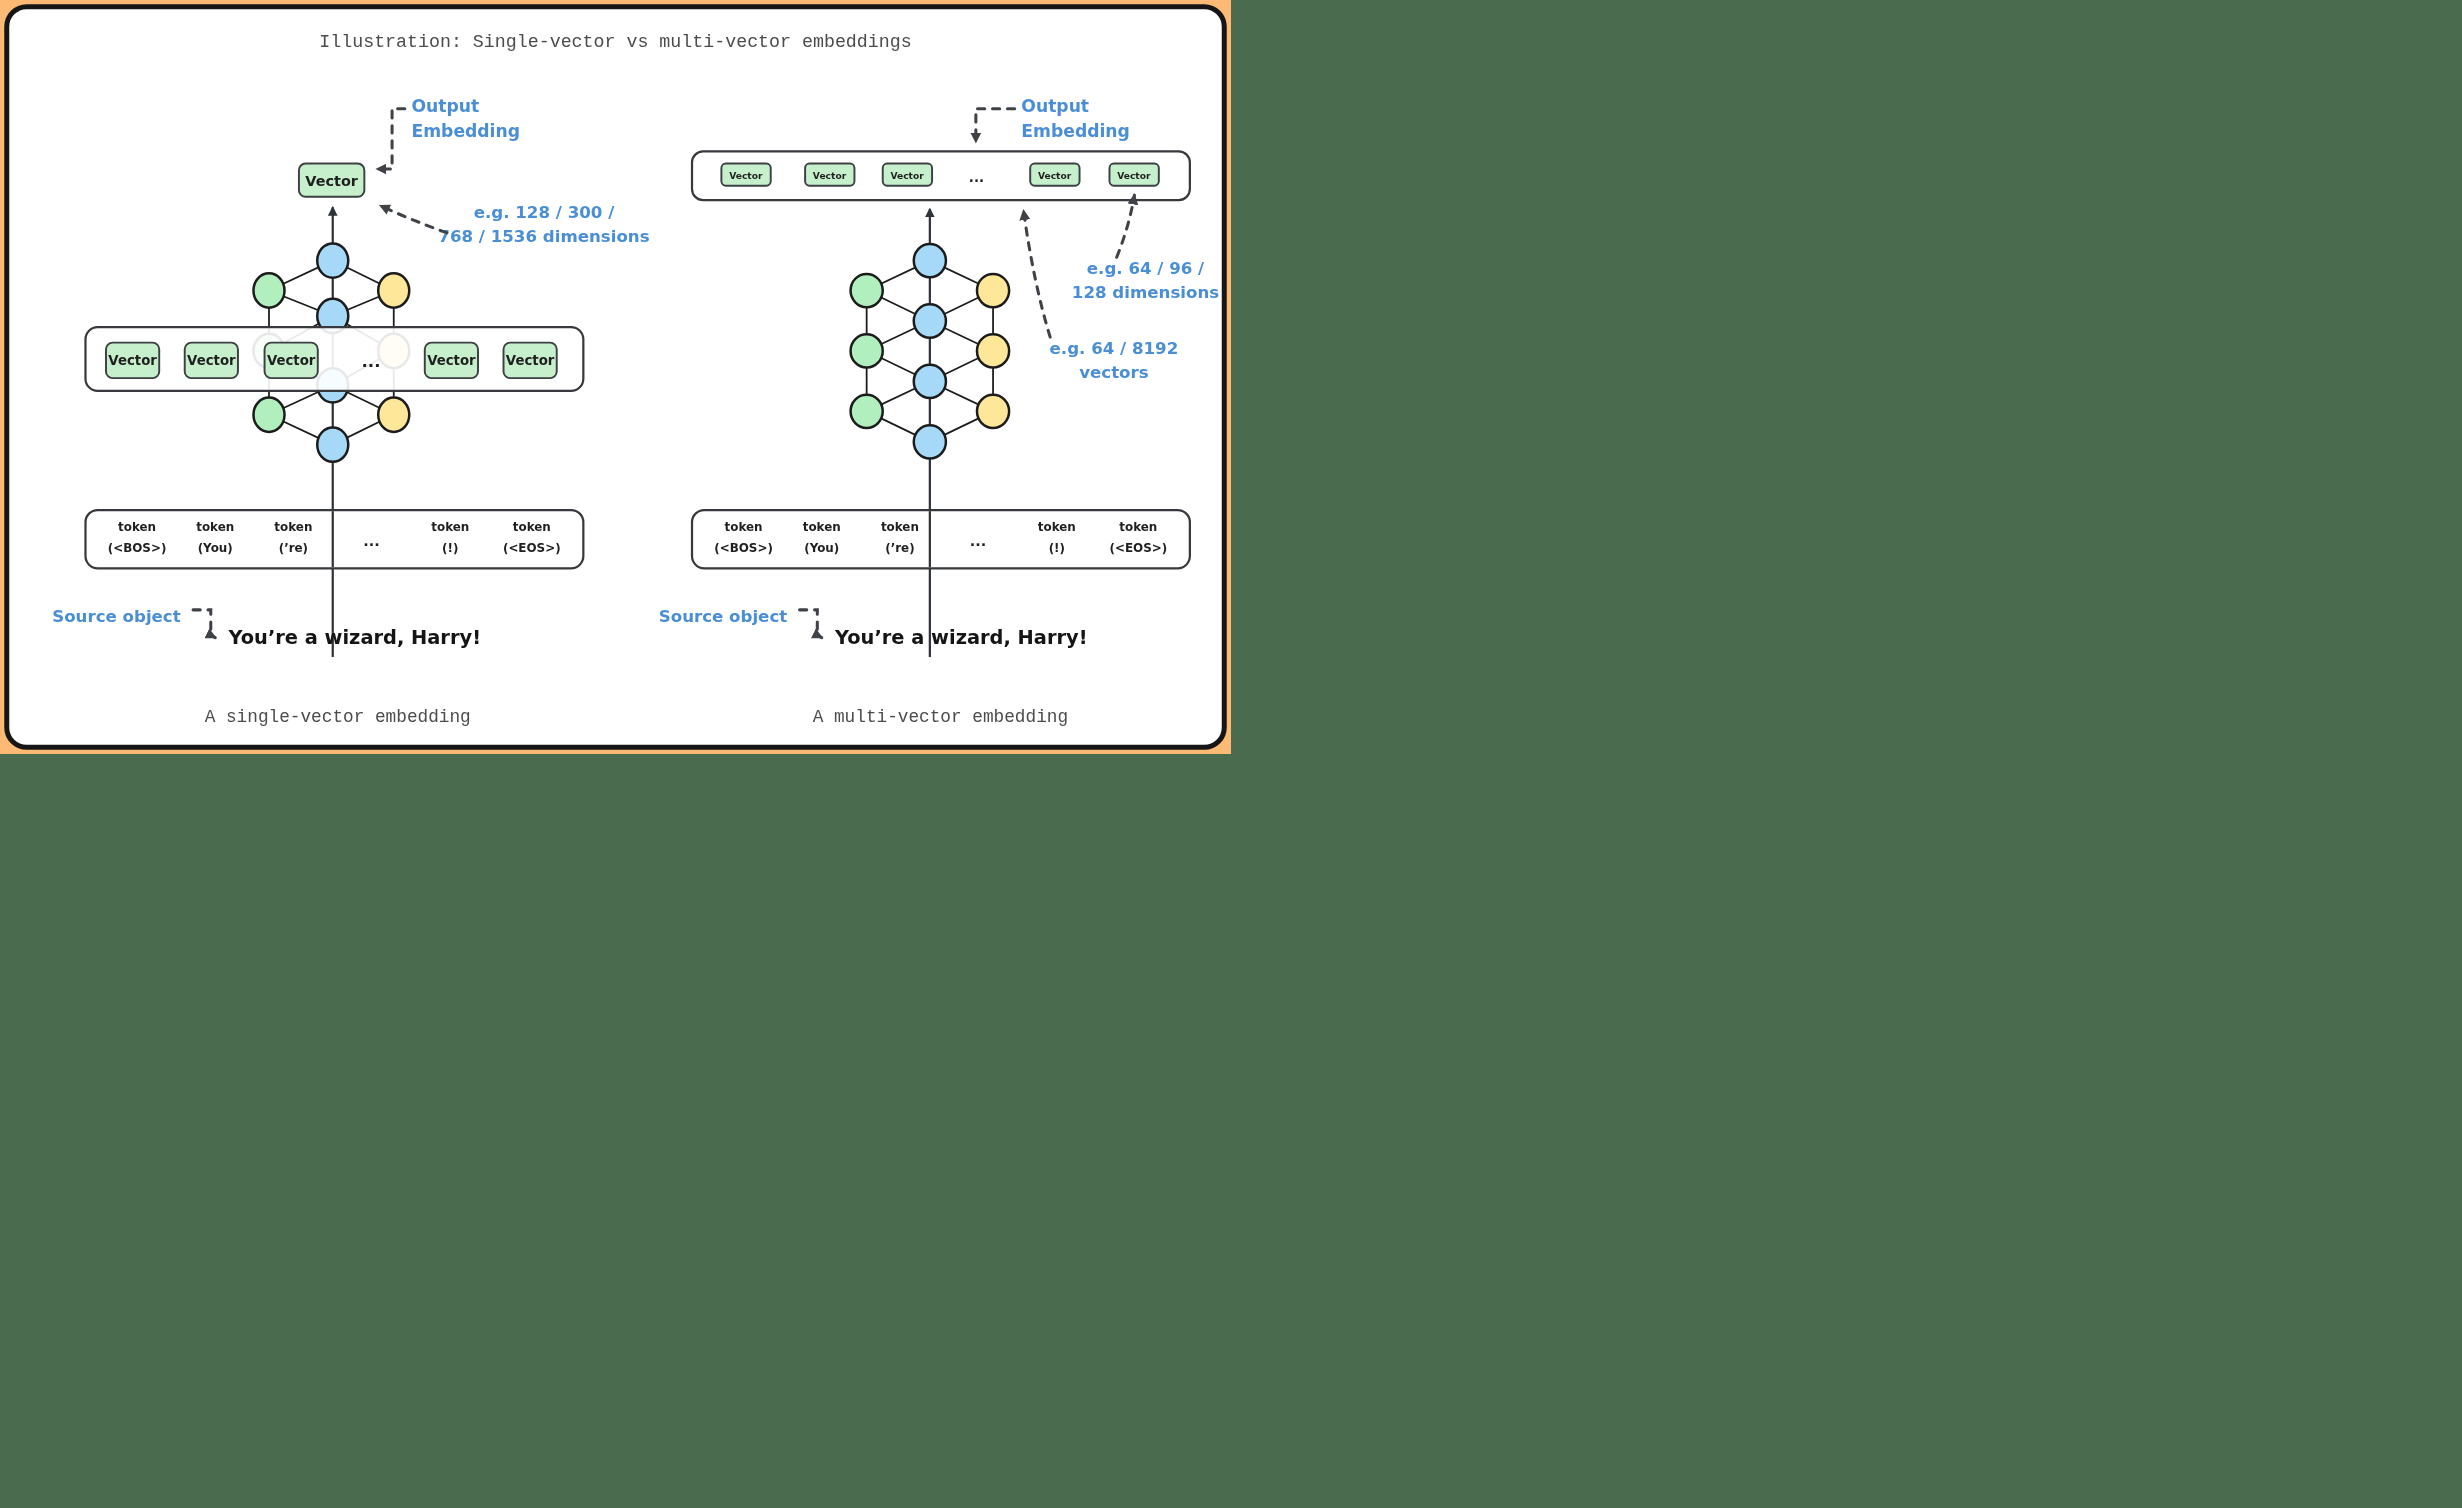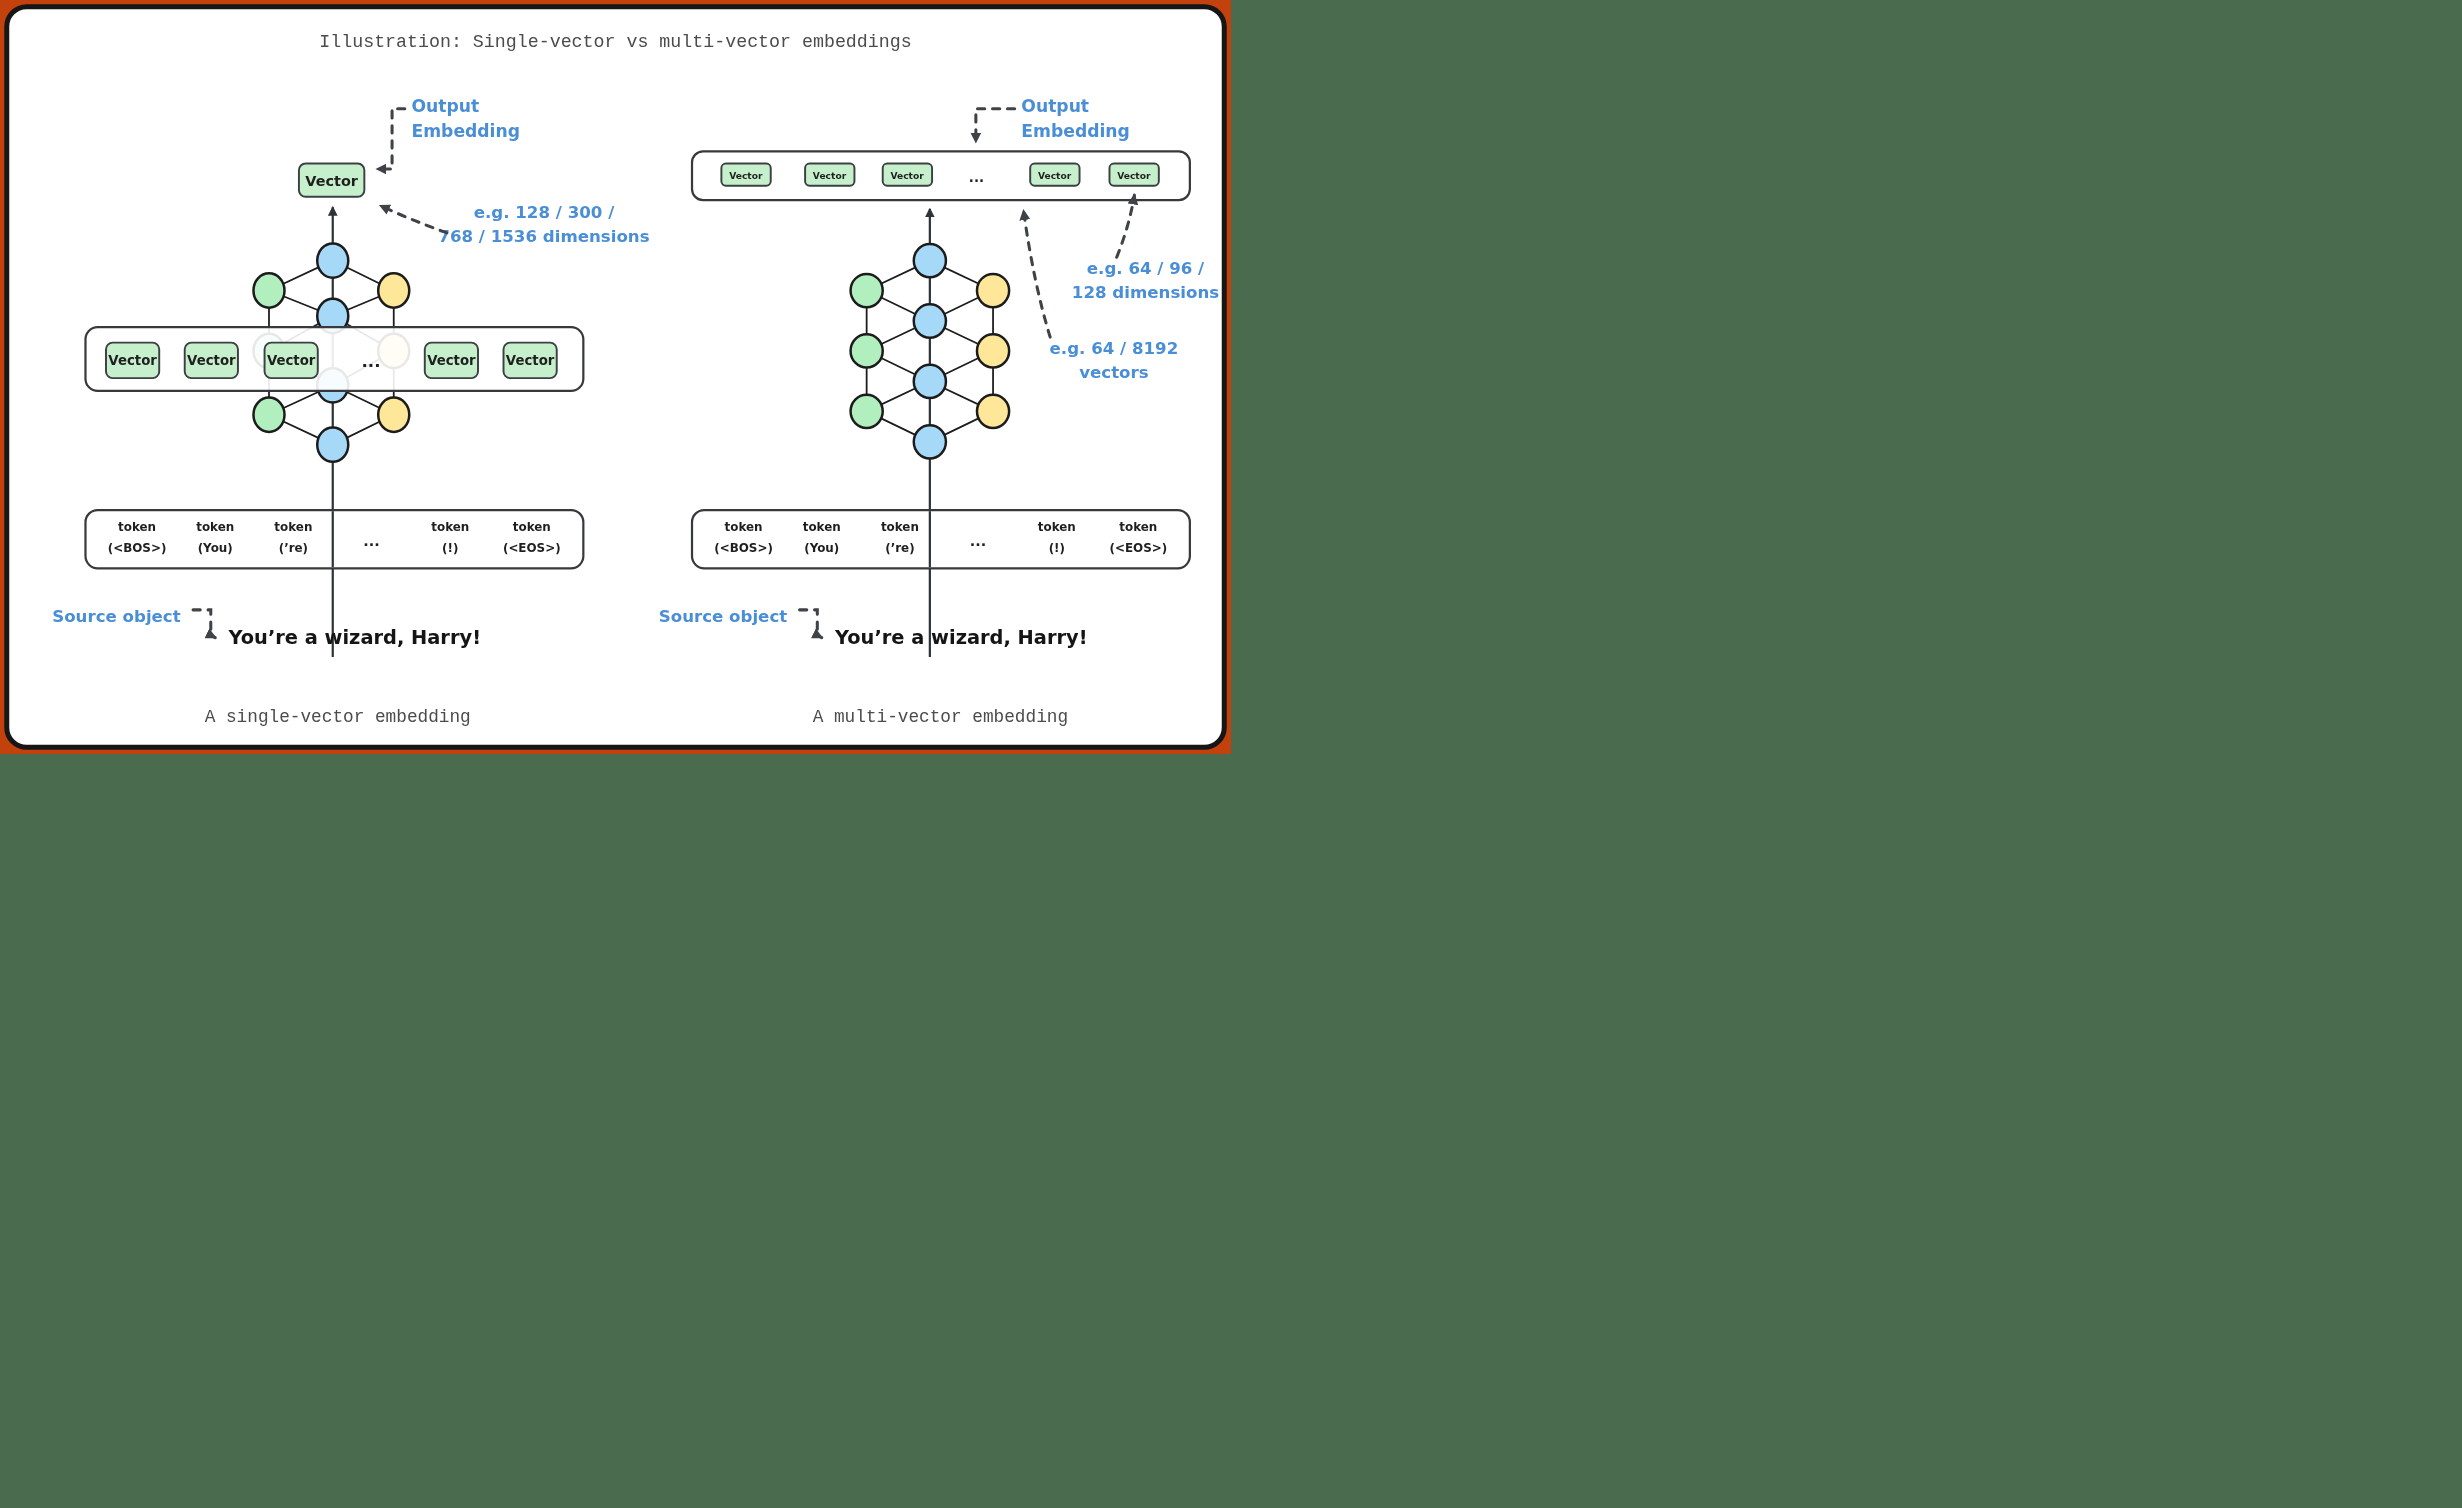--- a/index.html
+++ b/index.html
@@ -1,16 +1,16 @@
 <!DOCTYPE html>
 <html style="font-size:9px"><head>
 <meta charset="utf-8">
 <style>
   html,body{margin:0;padding:0;background:#4a6b4e;}
-  .stage{position:relative;width:1231px;height:754px;background:#c2410c;overflow:hidden;}
+  .stage{position:relative;width:1231px;height:754px;background:#fdba74;overflow:hidden;}
   svg{display:block;}
   text{user-select:none;}
   .hand{font-family:"DejaVu Sans","Liberation Sans",sans-serif;}
   .mono{font-family:"Liberation Mono","DejaVu Sans Mono",monospace;}
   .note{fill:#4a8ed6;font-weight:bold;}
   .ink{fill:#1f1f1f;}
   .dash{stroke:#3f4247;stroke-width:5.5;stroke-linecap:round;stroke-dasharray:13 14;fill:none;}
   .edge{stroke:#1c1c1c;stroke-width:3.2;fill:none;}
   .nodeE{stroke:#1c1c1c;stroke-width:4.5;}
   .rowbox{stroke:#37393d;stroke-width:4;}

